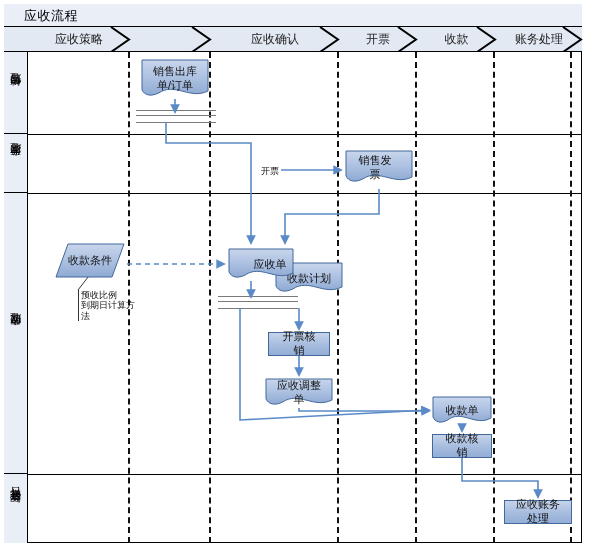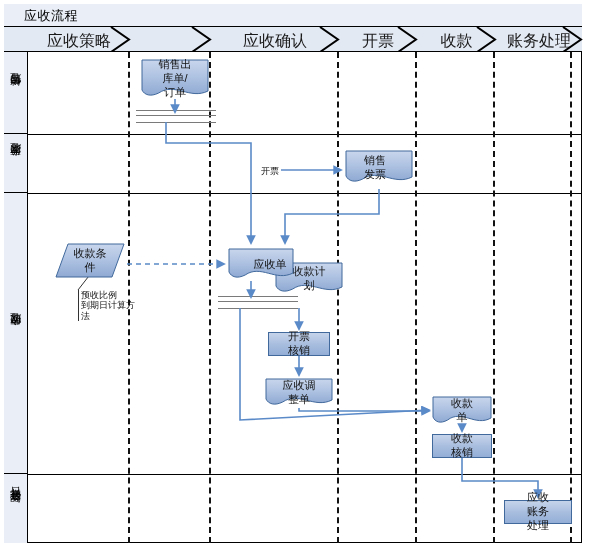--- a/index.html
+++ b/index.html
@@ -11,40 +11,40 @@
 
   
   .title-bar{position:absolute;left:4px;top:4px;width:578px;height:23px;
     background:#e9eef7;border-bottom:1.5px solid #000;box-sizing:border-box;}
   .title-bar .t{position:absolute;left:7px;top:3px;font-size:13px;color:#000;letter-spacing:.5px;margin-left:13px;}
 
   
   .phase-band{position:absolute;left:4px;top:27px;width:578px;height:25px;
     background:#e3e9f3;border-bottom:1.5px solid #000;box-sizing:border-box;}
   .phase{position:absolute;top:0;height:25px;}
-  .phase .lbl{position:absolute;top:4px;width:100%;text-align:center;font-size:16px;color:#1a1a1a;}
+  .phase .lbl{position:absolute;top:4px;width:100%;text-align:center;font-size:12px;color:#1a1a1a;}
   .chev{position:absolute;top:0;right:-1px;width:22px;height:25px;}
 
   
   .lane-label{position:absolute;left:4px;width:24px;background:#e9eef7;
     border-bottom:1.5px solid #000;box-sizing:border-box;}
   .lane-label span{display:block;position:absolute;left:50%;top:50%;
     transform:translate(-50%,-50%) rotate(180deg);writing-mode:vertical-rl;
     font-size:11px;color:#000;white-space:nowrap;letter-spacing:1px;}
   .lane-divider{position:absolute;left:4px;width:578px;height:0;border-top:1.5px solid #000;}
   .lane-col-sep{position:absolute;left:27px;top:52px;width:0;height:491px;border-left:1.5px solid #000;}
 
   
   .dashsep{position:absolute;width:0;border-left:2px dashed #111;}
 
   
   .node{position:absolute;box-sizing:border-box;}
   .node .cap{position:absolute;left:0;right:0;top:0;bottom:0;
     display:flex;align-items:center;justify-content:center;text-align:center;
-    font-size:11px;color:#111;line-height:1.25;padding:0 17px;z-index:3;pointer-events:none;}
+    font-size:11px;color:#111;line-height:1.25;padding:0 10px;z-index:3;pointer-events:none;}
 
   .rect-node{background:linear-gradient(to bottom,#c6d4ea 0%,#a9bedf 50%,#93aed6 100%);
     border:1px solid #41699c;}
 
   .doc-node svg{position:absolute;left:0;top:0;}
 
   .para-node svg{position:absolute;left:0;top:0;}
 
   
   .note{position:absolute;font-size:9px;color:#111;line-height:1.15;

